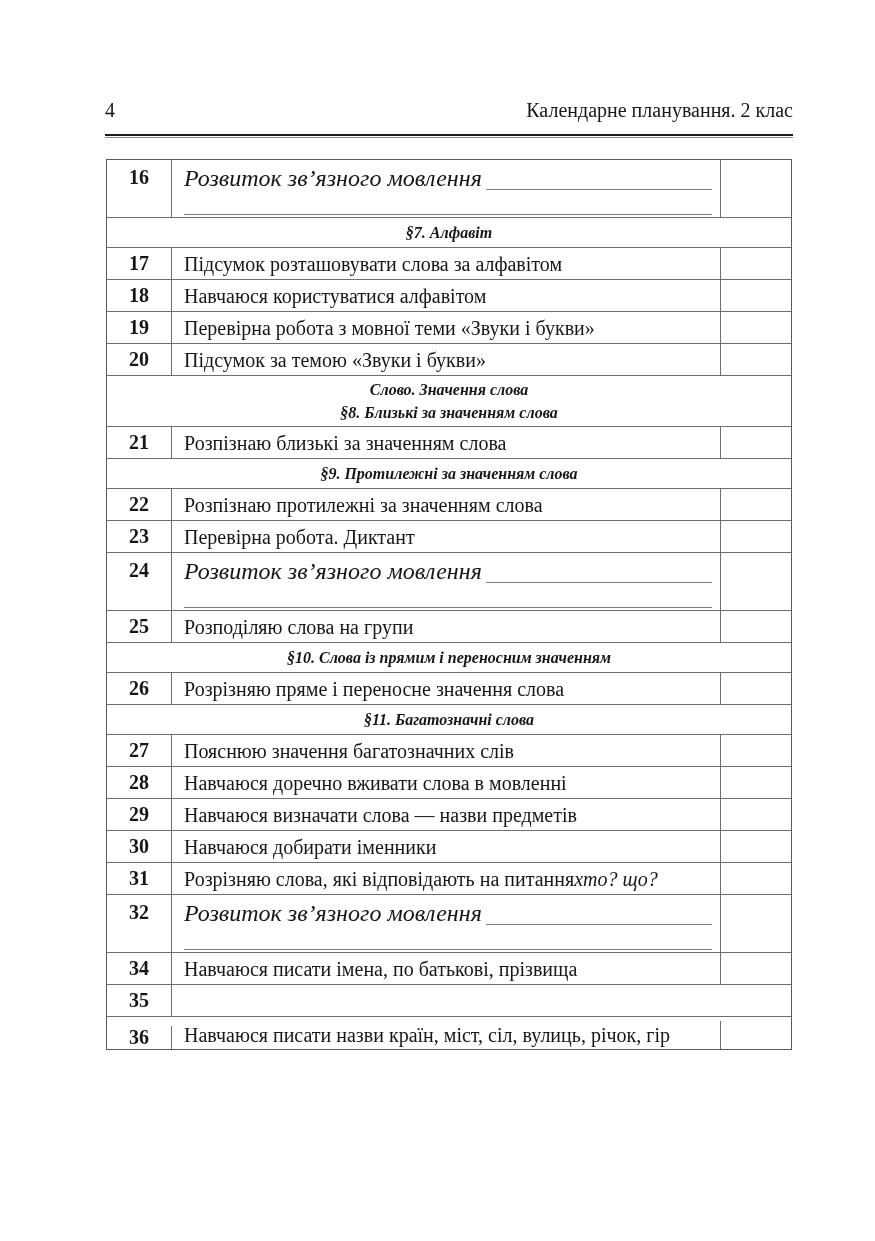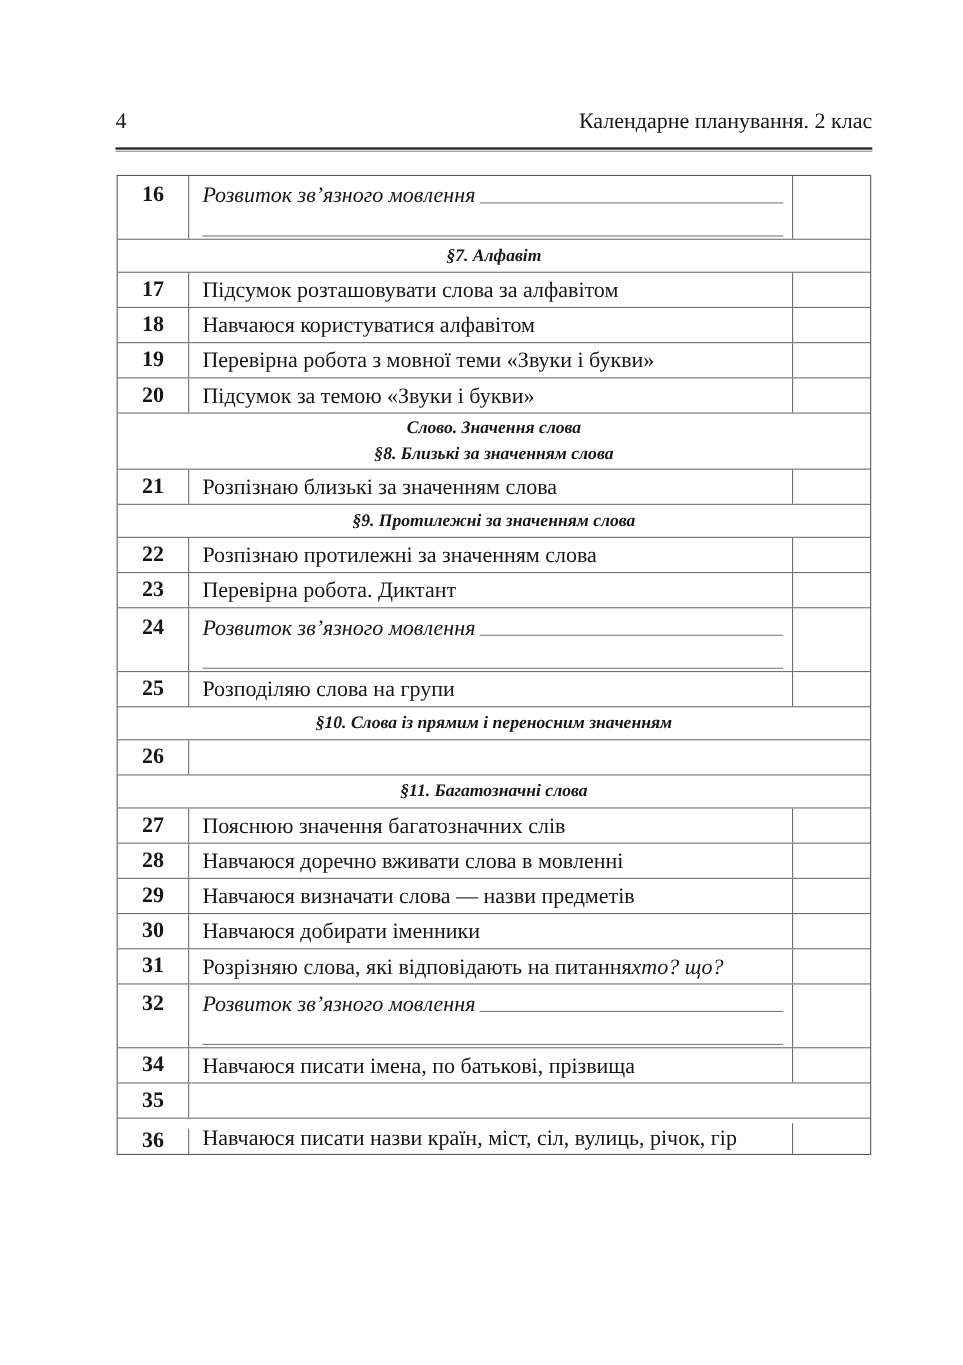--- a/index.html
+++ b/index.html
@@ -99,23 +99,23 @@
   .row.blank .cell.num {
     align-items: flex-start;
     padding-top: 6px;
   }
   .cell.content.blankcell {
     display: block;
     padding-top: 6px;
   }
   .bl1 {
     display: flex;
-    align-items: flex-start;
+    align-items: flex-end;
     font-style: italic;
-    font-size: 20px;
+    font-size: 24px;
     line-height: 24px;
   }
   .bl1 .lbl { white-space: nowrap; }
   .bl1 .fill {
     flex: 1 1 auto;
     border-bottom: 1.6px solid #7d7d7d;
     height: 18px;
     margin-left: 4px;
     margin-right: 2px;
   }
@@ -207,20 +207,21 @@
       <div class="row lesson">
         <div class="cell num">25</div>
         <div class="cell content">Розподіляю слова на групи</div>
         <div class="cell mark"></div>
       </div>
       <div class="row sec">
         <div class="cell section-cell">§10. Слова із прямим і переносним значенням</div>
       </div>
       <div class="row lesson">
         <div class="cell num">26</div>
+        <div class="cell content">Розрізняю пряме і переносне значення слова</div>
         <div class="cell mark"></div>
       </div>
       <div class="row sec">
         <div class="cell section-cell">§11. Багатозначні слова</div>
       </div>
       <div class="row lesson">
         <div class="cell num">27</div>
         <div class="cell content">Пояснюю значення багатозначних слів</div>
         <div class="cell mark"></div>
       </div>

